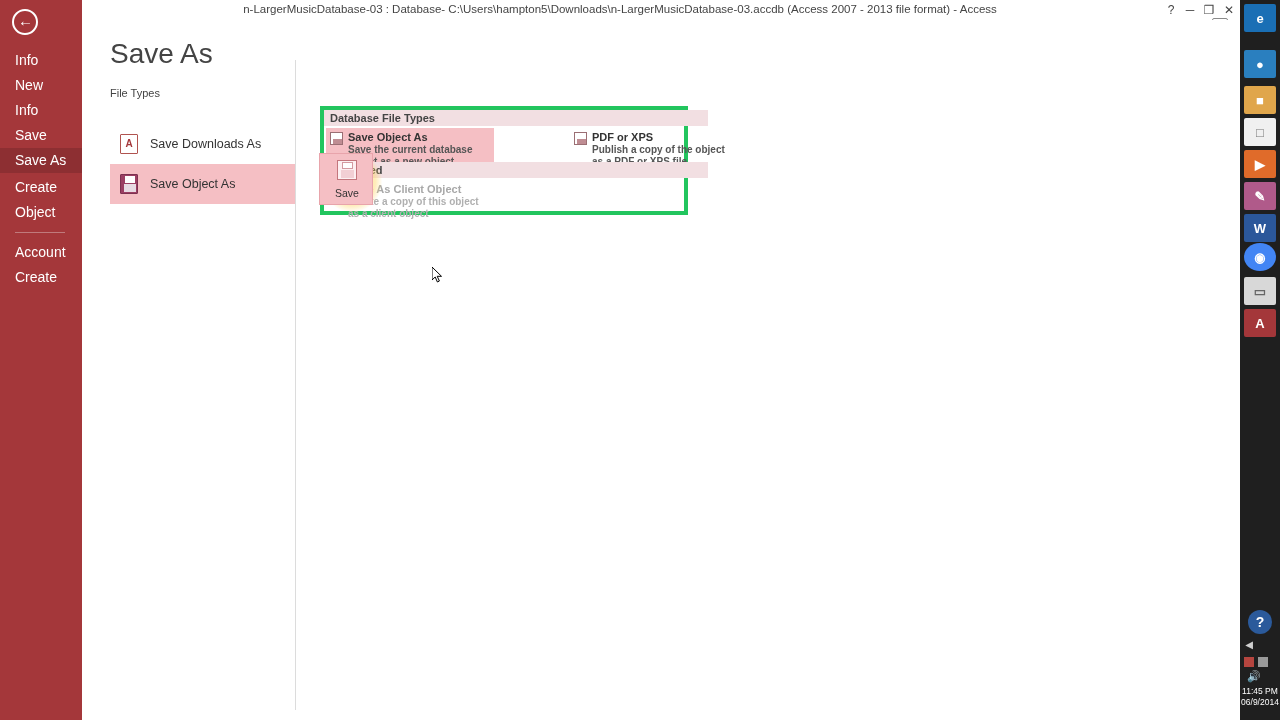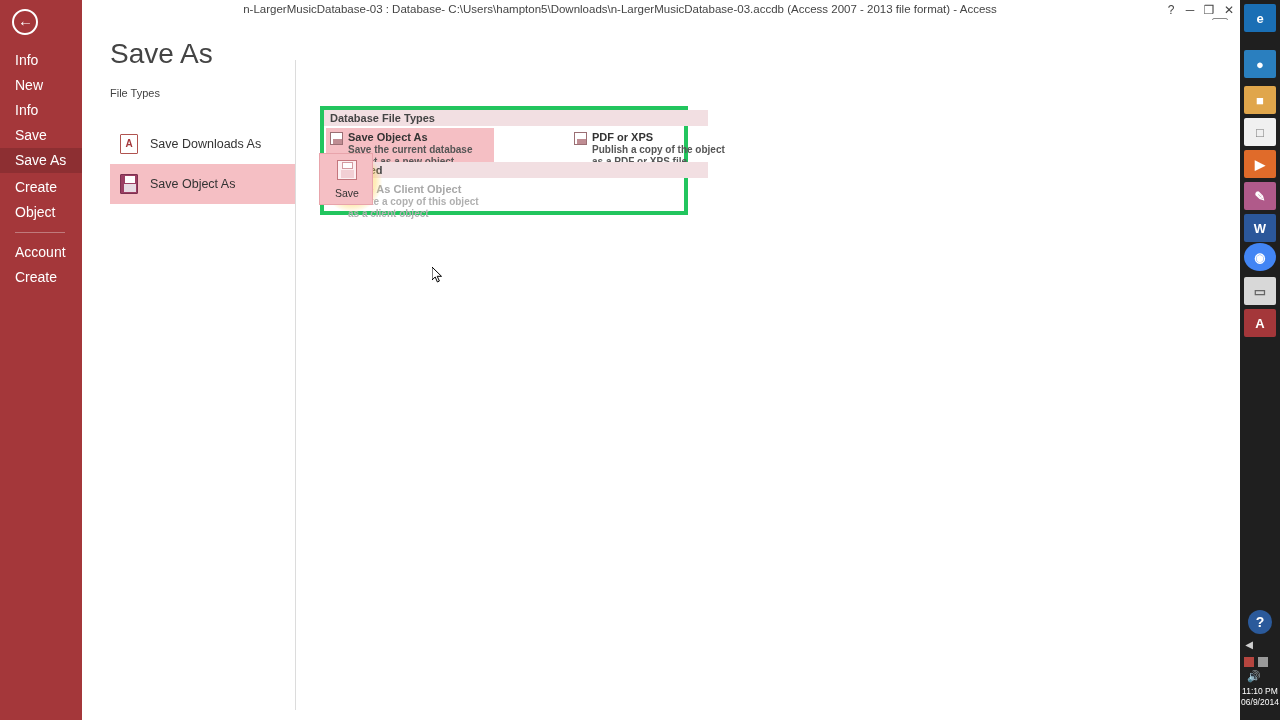--- a/index.html
+++ b/index.html
@@ -545,16 +545,16 @@
     </div>
 
   <div id="tb-help">?</div>
   <div id="tb-chevron">◀</div>
   <div id="tb-tray">
     <span class="tray-dot" style="background:#b5453f"></span>
     <span class="tray-dot" style="background:#9a9a9a"></span>
   </div>
   <div id="tb-speaker">🔊</div>
   <div id="tb-clock">
-    <div>11:10 PM</div>
+    <div>11:45 PM</div>
     <div>06/9/2014</div>
   </div>
 </div>
 
 </body></html>

